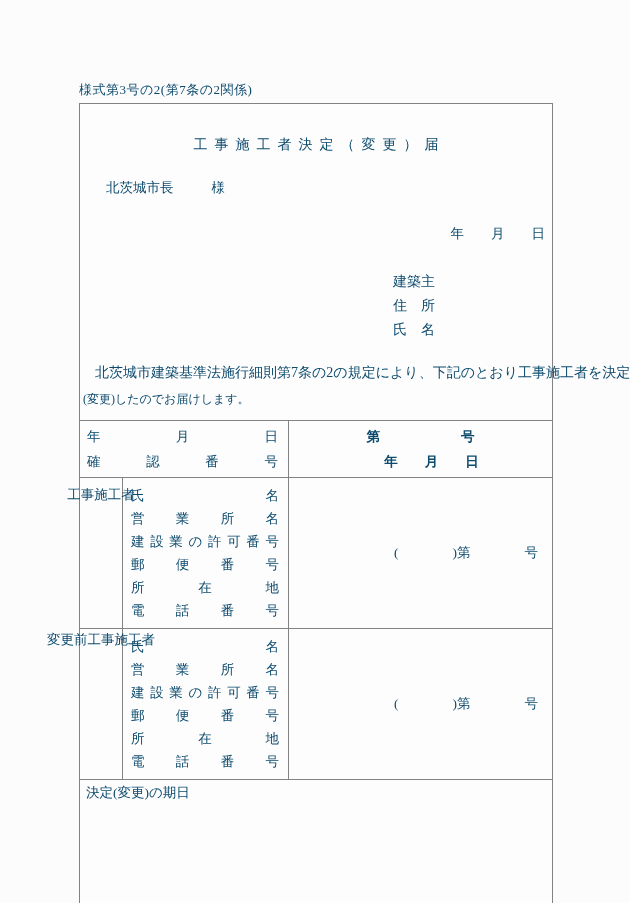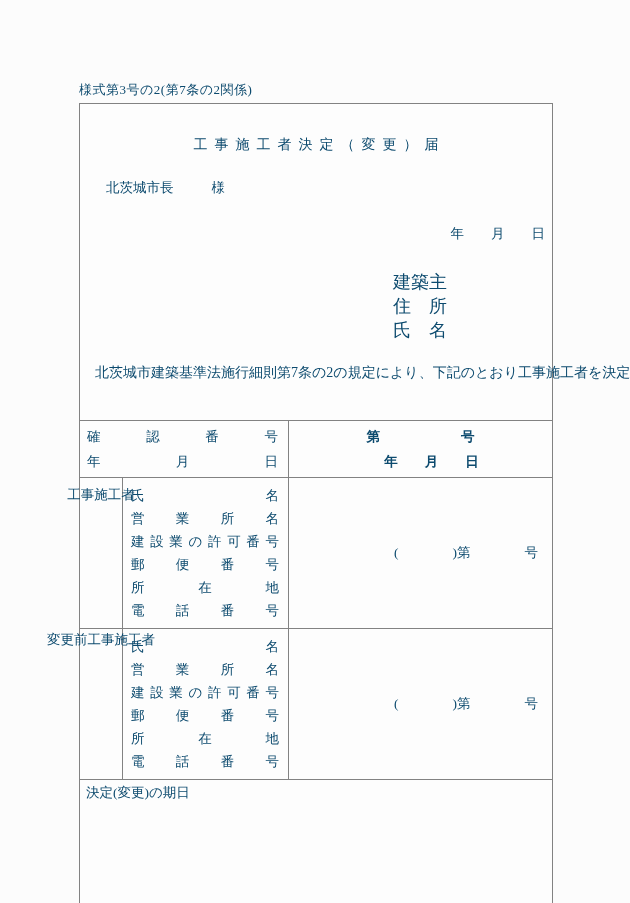--- a/index.html
+++ b/index.html
@@ -56,21 +56,21 @@
     right: 7px;
     top: 122px;
     font-size: 13.5px;
     line-height: 16px;
     white-space: nowrap;
   }
   .applicant {
     position: absolute;
     left: 313px;
     top: 166px;
-    font-size: 18px;
+    font-size: 14px;
     line-height: 24px;
     white-space: nowrap;
   }
   
   .body-l1 {
     position: absolute;
     left: 3px;
     width: 467px;
     top: 261px;
     font-size: 14px;
@@ -160,31 +160,32 @@
 
     <div class="date-line">年　　月　　日</div>
 
     <div class="applicant">
       <div>建築主</div>
       <div>住　所</div>
       <div>氏　名</div>
     </div>
 
     <div class="body-l1">北茨城市建築基準法施行細則第7条の2の規定により、下記のとおり工事施工者を決定</div>
+    <div class="body-l2">(変更)したのでお届けします。</div>
 
     <div class="hline h1"></div>
     <div class="hline h2"></div>
     <div class="hline h3"></div>
     <div class="hline h4"></div>
     <div class="vline vA"></div>
     <div class="vline vB"></div>
 
     <div class="cell conf-left">
+      <div class="jline">年月日</div>
       <div class="jline">確認番号</div>
-      <div class="jline">年月日</div>
     </div>
     <div class="cell conf-right">
       <div class="cline">第　　　　　　号</div>
       <div class="cline shift">年　　月　　日</div>
     </div>
 
     <div class="cell hdr-cell hdr2">
       <div class="hl">工事</div>
       <div class="hl">施工</div>
       <div class="hl">者</div>

